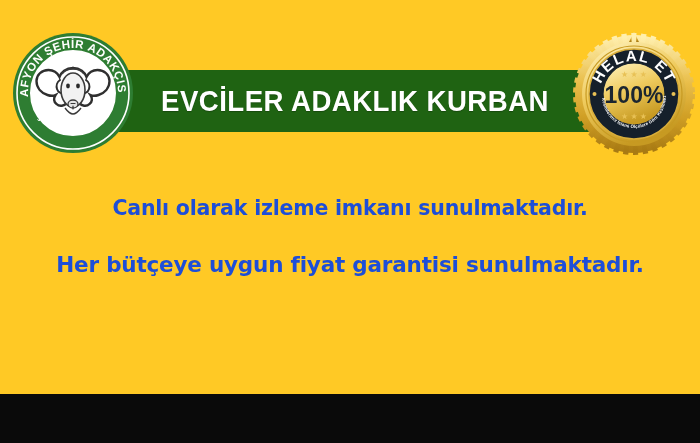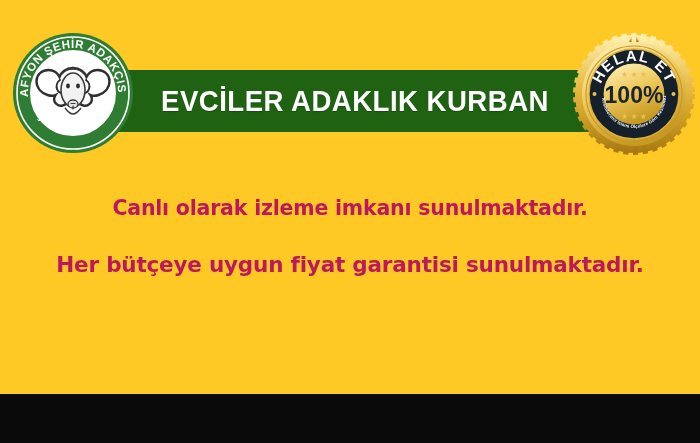--- a/index.html
+++ b/index.html
@@ -71,21 +71,21 @@
 
   
   .copy {
     position: absolute;
     left: 0;
     top: 186px;
     width: 700px;
   }
   .copy-line {
     text-align: center;
-    color: #be185d;
+    color: #1d4ed8;
     font-family: "DejaVu Sans", sans-serif;
     font-weight: 700;
     font-size: 20.5px;
     letter-spacing: -0.2px;
     line-height: 1;
     padding: 0 8px;
     white-space: nowrap;
   }
   .copy-line.l1 { margin-top: 12px; font-size: 20.5px; }
   .copy-line.l2 { margin-top: 35px; font-size: 20.5px; }

